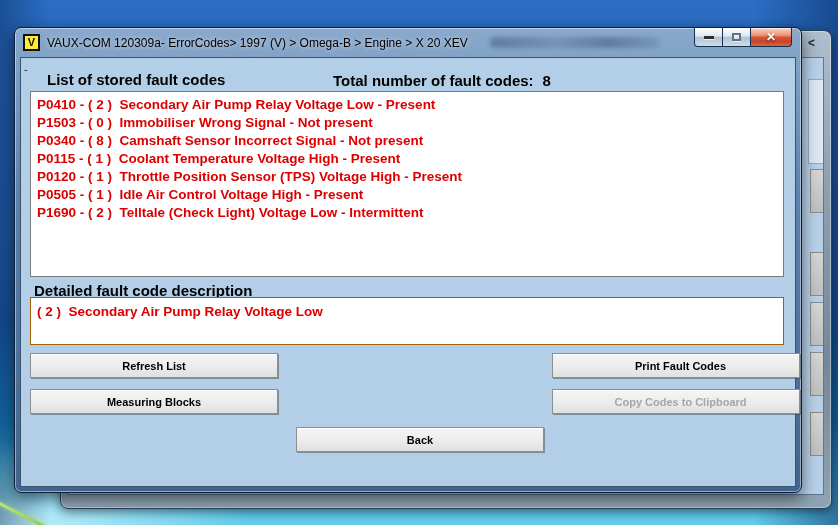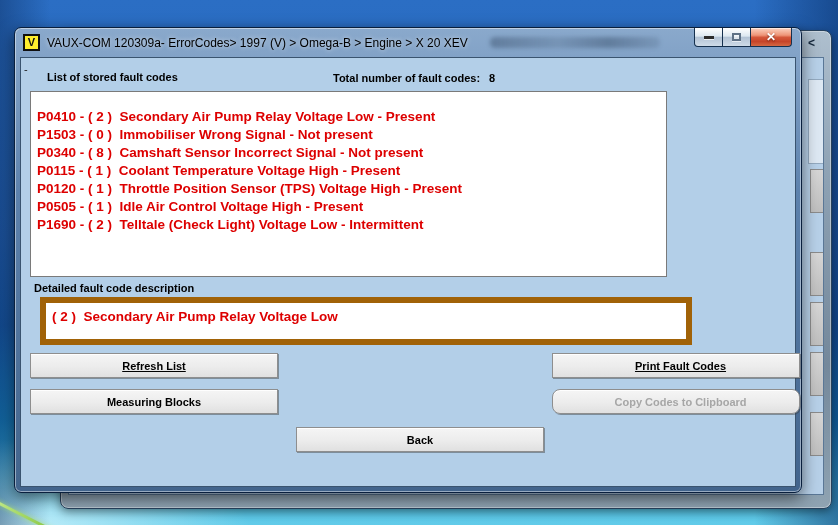--- a/index.html
+++ b/index.html
@@ -56,41 +56,41 @@
     background:linear-gradient(180deg,#fbd3c1 0%, #ee9578 40%, #d4573a 52%, #c64529 75%, #d56842 100%);}
   .glyph-min{width:10px; height:3px; background:#2c2c2c; box-shadow:0 1px 0 rgba(255,255,255,.7);}
   .glyph-max{width:9px; height:8px; box-sizing:border-box; border:2px solid #5e7186;
     background:rgba(255,255,255,.55); box-shadow:0 1px 0 rgba(255,255,255,.6);}
   .glyph-close{color:#fff; font-size:12px; font-weight:bold; line-height:1;
     text-shadow:0 1px 2px rgba(100,25,10,.9);}
   
   .client{position:absolute; left:5px; right:5px; top:29px; bottom:5px;
     background:#b3cfe8; border:1px solid #3a546f;}
   .stray-mark{position:absolute; left:3px; top:5px; font-size:11px; color:#222;}
-  .section-label{position:absolute; font-size:11px; font-weight:bold; color:#000; white-space:nowrap;}
+  .section-label{position:absolute; font-size:15px; font-weight:bold; color:#000; white-space:nowrap;}
   .lbl-list{left:26px; top:13px;}
   .lbl-total{left:312px; top:14px;}
   .total-value{margin-left:9px;}
   .lbl-detail{left:13px; top:224px;}
-  .list-box{position:absolute; left:9px; top:33px; width:637px; height:186px; box-sizing:border-box;
-    background:#fff; border:1px solid #7a7a7a; padding:16px 0; overflow:hidden;}
+  .list-box{position:absolute; left:9px; top:33px; width:754px; height:186px; box-sizing:border-box;
+    background:#fff; border:1px solid #7a7a7a; padding:4px 0; overflow:hidden;}
   .fault-row{height:18px; line-height:18px; padding-left:6px; font-size:13.5px; font-weight:bold;
     color:#dd0000; white-space:pre;}
-  .detail-box{position:absolute; left:19px; top:239px; width:652px; height:48px; box-sizing:border-box;
-    background:#fff; border:6px solid #a16207; overflow:hidden;}
+  .detail-box{position:absolute; left:9px; top:239px; width:754px; height:48px; box-sizing:border-box;
+    background:#fff; border:1px solid #a16207; overflow:hidden;}
   .detail-text{padding:6px 0 0 6px; font-size:13.5px; font-weight:bold; color:#dd0000; white-space:pre;}
   
   .btn{position:absolute; width:248px; height:25px; box-sizing:border-box;
     display:flex; align-items:center; justify-content:center;
     font-size:11px; font-weight:bold; color:#000; cursor:default;
     background:linear-gradient(180deg,#f5f5f5 0%, #ececec 55%, #e0e0e0 100%);
     border:1px solid #8e8e8e;
     box-shadow:0 1px 0 rgba(255,255,255,.9) inset, 1px 1px 0 rgba(60,60,60,.45);}
-  .btn.disabled{color:#a6a6a6;border-radius:8px;}
-  .r1{top:295px;text-decoration:underline;} .r2{top:331px;} .r3{top:369px;margin-left:12px;}
+  .btn.disabled{color:#a6a6a6;}
+  .r1{top:295px;} .r2{top:331px;} .r3{top:369px;margin-left:12px;}
   .c1{left:9px;} .c2{left:263px;} .c3{left:531px;padding-left:9px;}
 </style>
 </head>
 <body>
 
 <div id="screen">
 
   <div class="green-streak"></div>
 
   <div class="bg-window">

